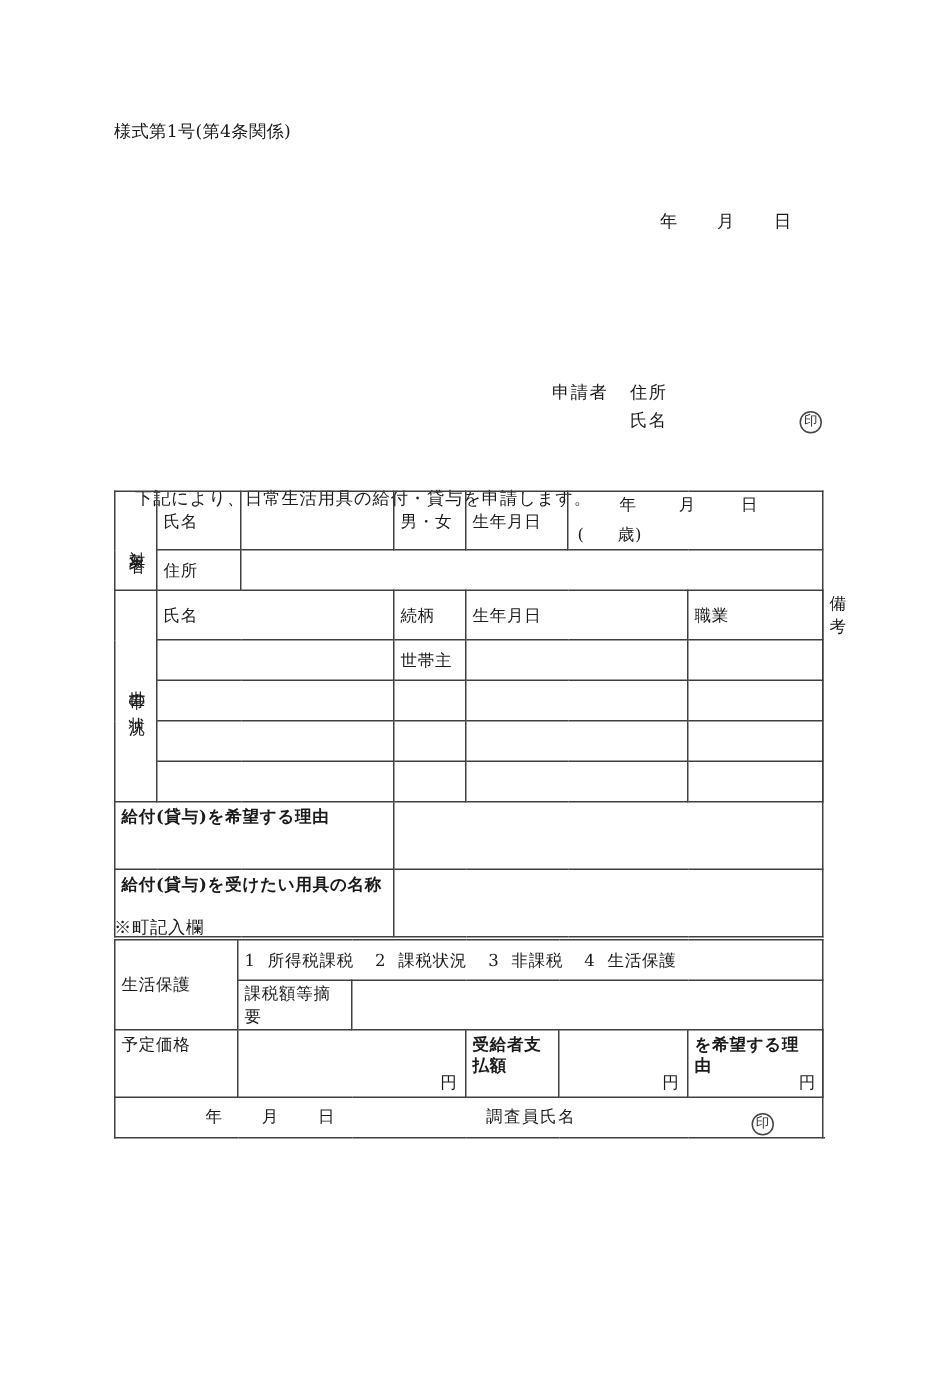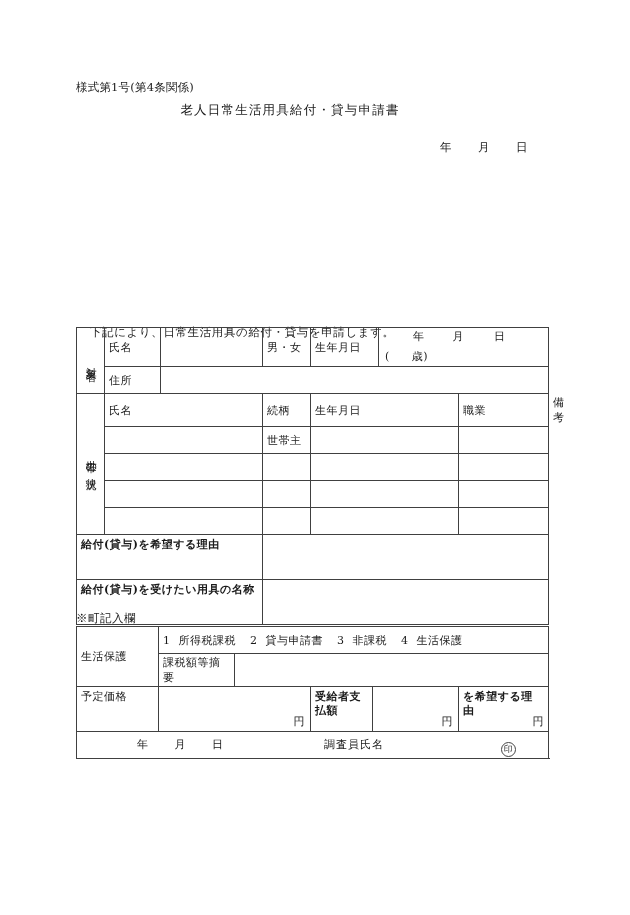--- a/index.html
+++ b/index.html
@@ -250,27 +250,34 @@
   }
   .fin-seal .seal { margin-left: 0; }
 </style>
 </head>
 <body>
 
 <div class="page">
 
   <div class="form-no">様式第1号(第4条関係)</div>
 
-  <div class="doc-title">老人日常生活用具給付・貸与申請書</div>
 
   <div class="date-line-top">
     <span class="y">年</span><span class="m">月</span><span class="d">日</span>
   </div>
 
 
+  <div class="applicant">
+    <div class="row">
+      <span class="lbl-applicant">申請者</span><span class="lbl-field">住所</span>
+    </div>
+    <div class="row">
+      <span class="spacer-applicant"></span><span class="lbl-field">氏名</span><span class="seal">印</span>
+    </div>
+  </div>
 
   <div class="intro">下記により、日常生活用具の給付・貸与を申請します。</div>
 
   <table class="frm" id="main-table">
     <colgroup>
       <col style="width:28px">
       <col style="width:56px">
       <col style="width:102px">
       <col style="width:48px">
       <col style="width:68px">
@@ -361,21 +368,21 @@
       <col style="width:76px">
       <col style="width:76px">
       <col style="width:62px">
       <col style="width:86px">
       <col style="width:90px">
     </colgroup>
     <tbody>
       <tr>
         <td rowspan="2" style="text-align:left">生活保護</td>
         <td colspan="5" class="tax-options">
-          <span class="opt-num">1</span><span class="opt-txt">所得税課税</span><span class="opt-num">2</span><span class="opt-txt">貸与申請書</span><span class="opt-num">3</span><span class="opt-txt">非課税</span><span class="opt-num">4</span><span class="opt-txt">生活保護</span>
+          <span class="opt-num">1</span><span class="opt-txt">所得税課税</span><span class="opt-num">2</span><span class="opt-txt">課税状況</span><span class="opt-num">3</span><span class="opt-txt">非課税</span><span class="opt-num">4</span><span class="opt-txt">生活保護</span>
         </td>
       </tr>
       <tr>
         <td>課税額等摘要</td>
         <td colspan="4"></td>
       </tr>
 
       <tr>
         <td class="lbl2">予定価格</td>
         <td class="yen-cell" colspan="2">

